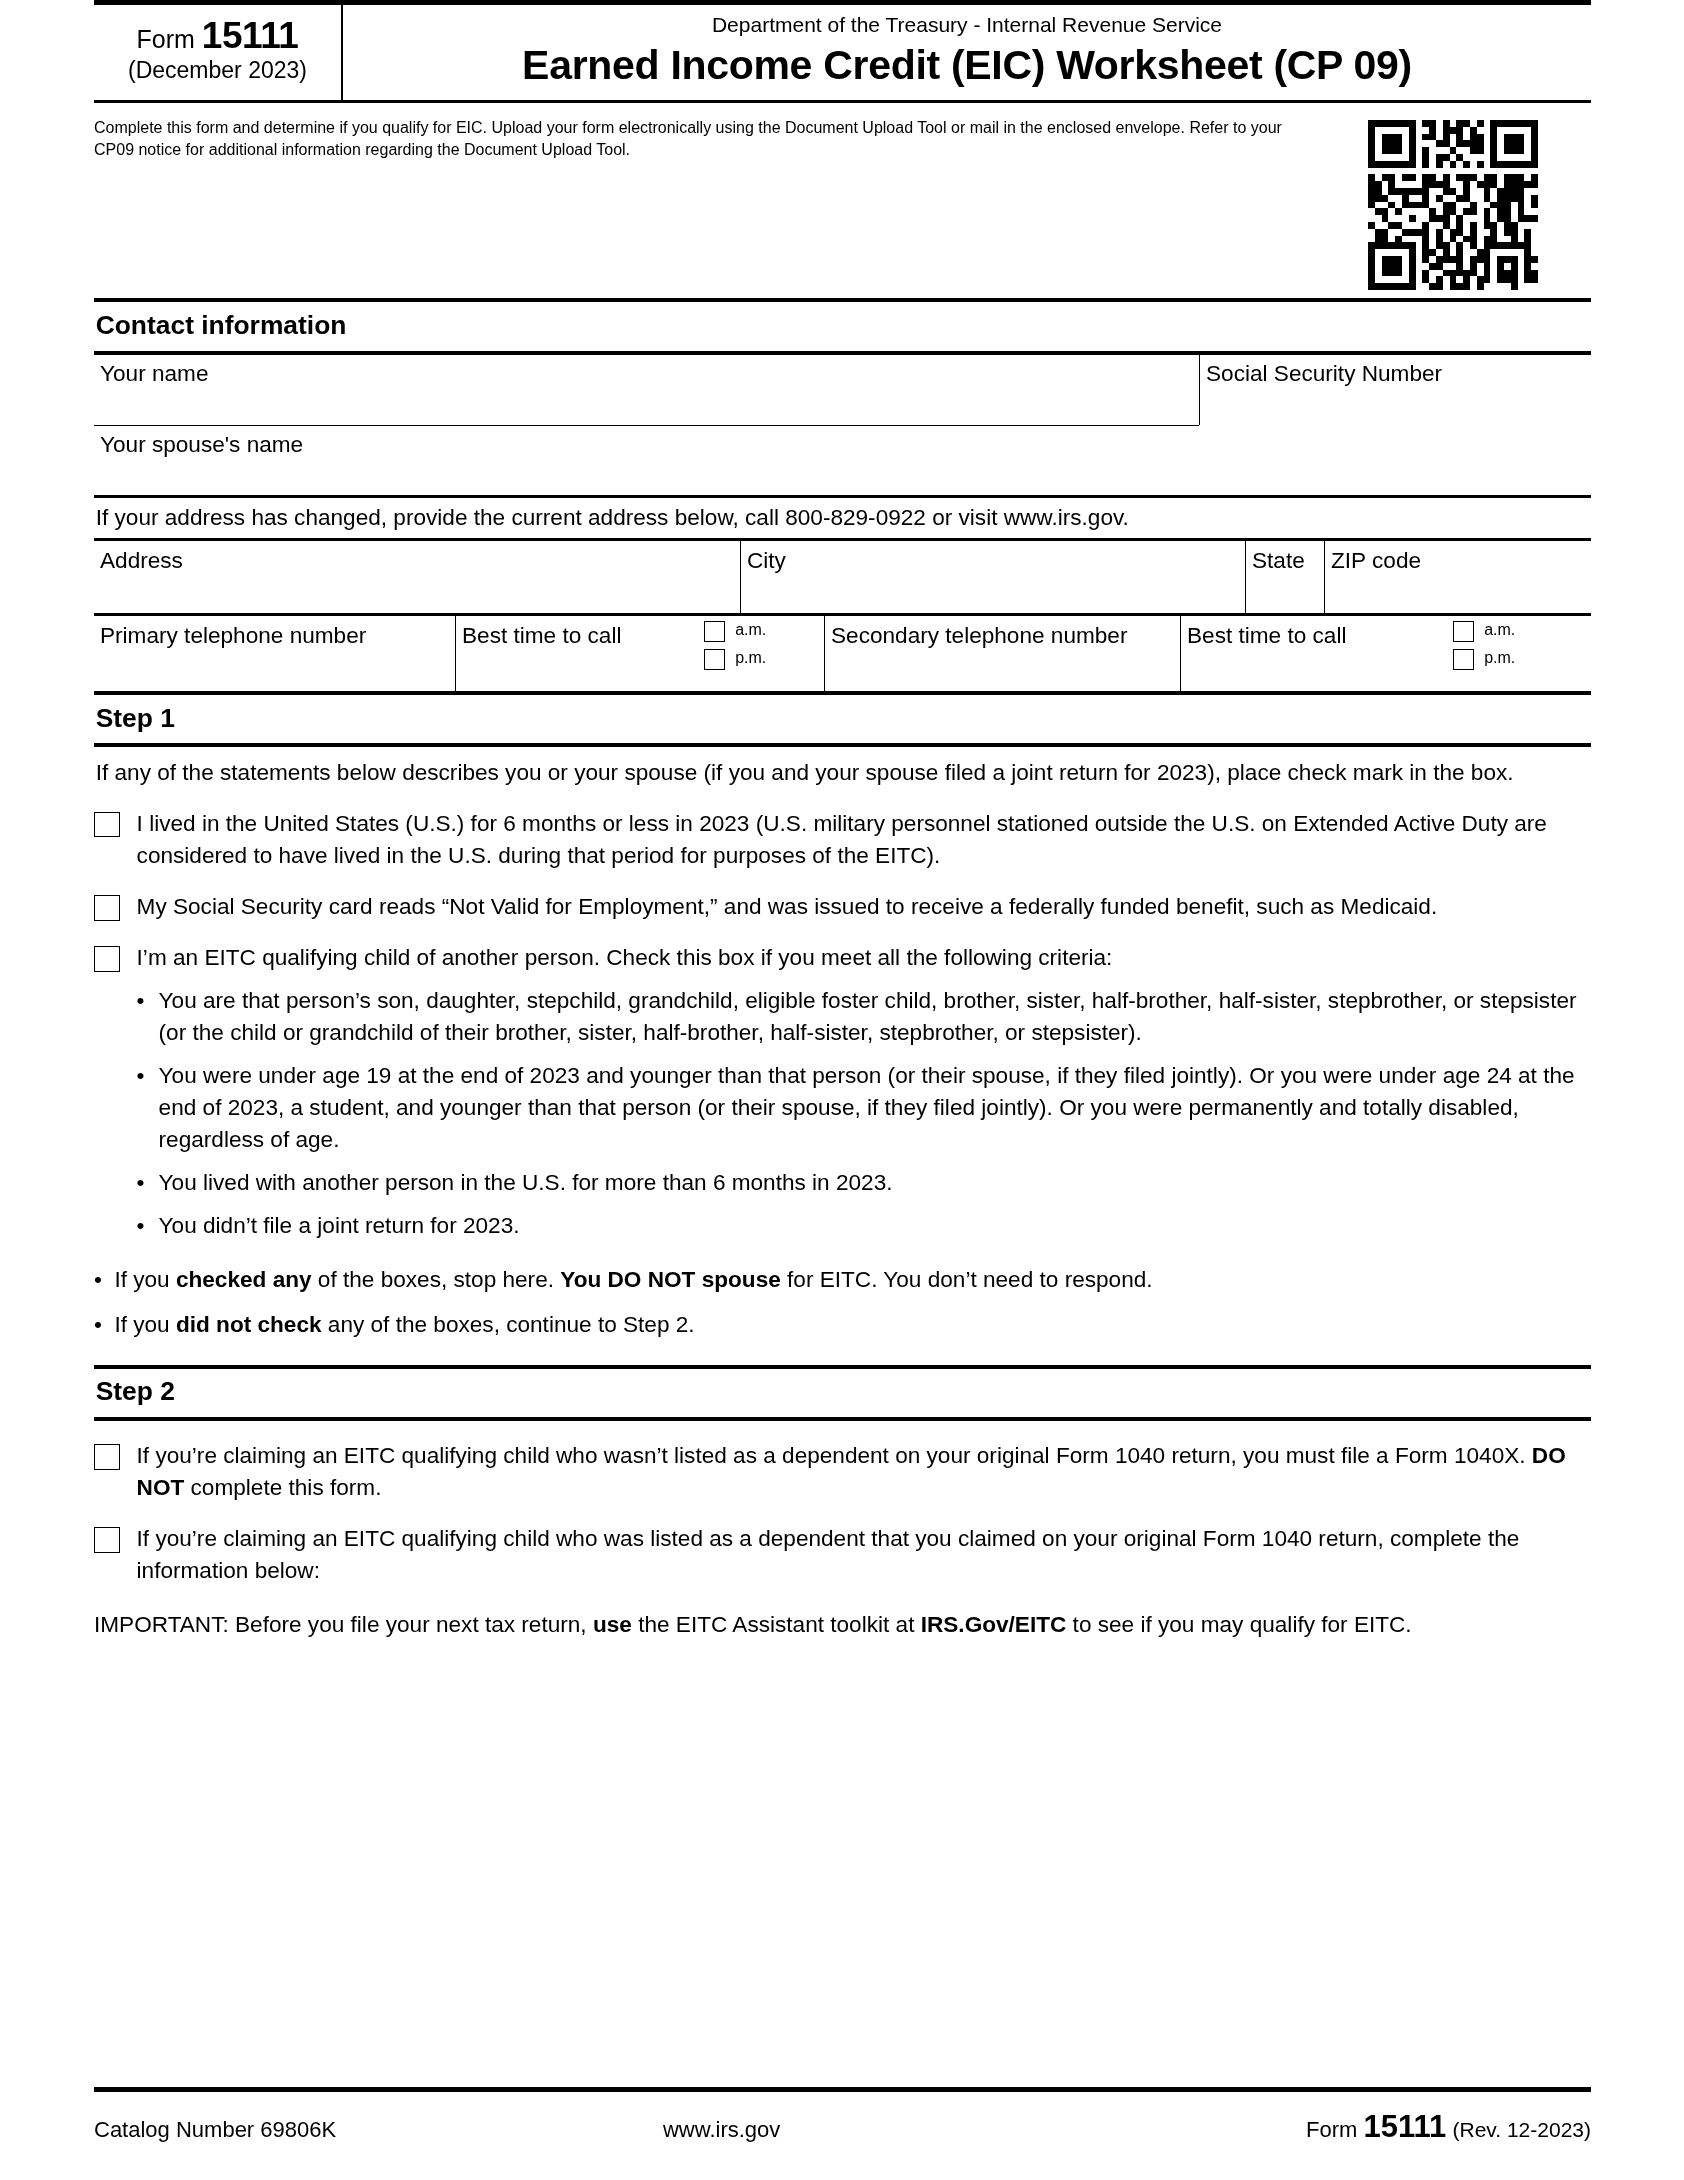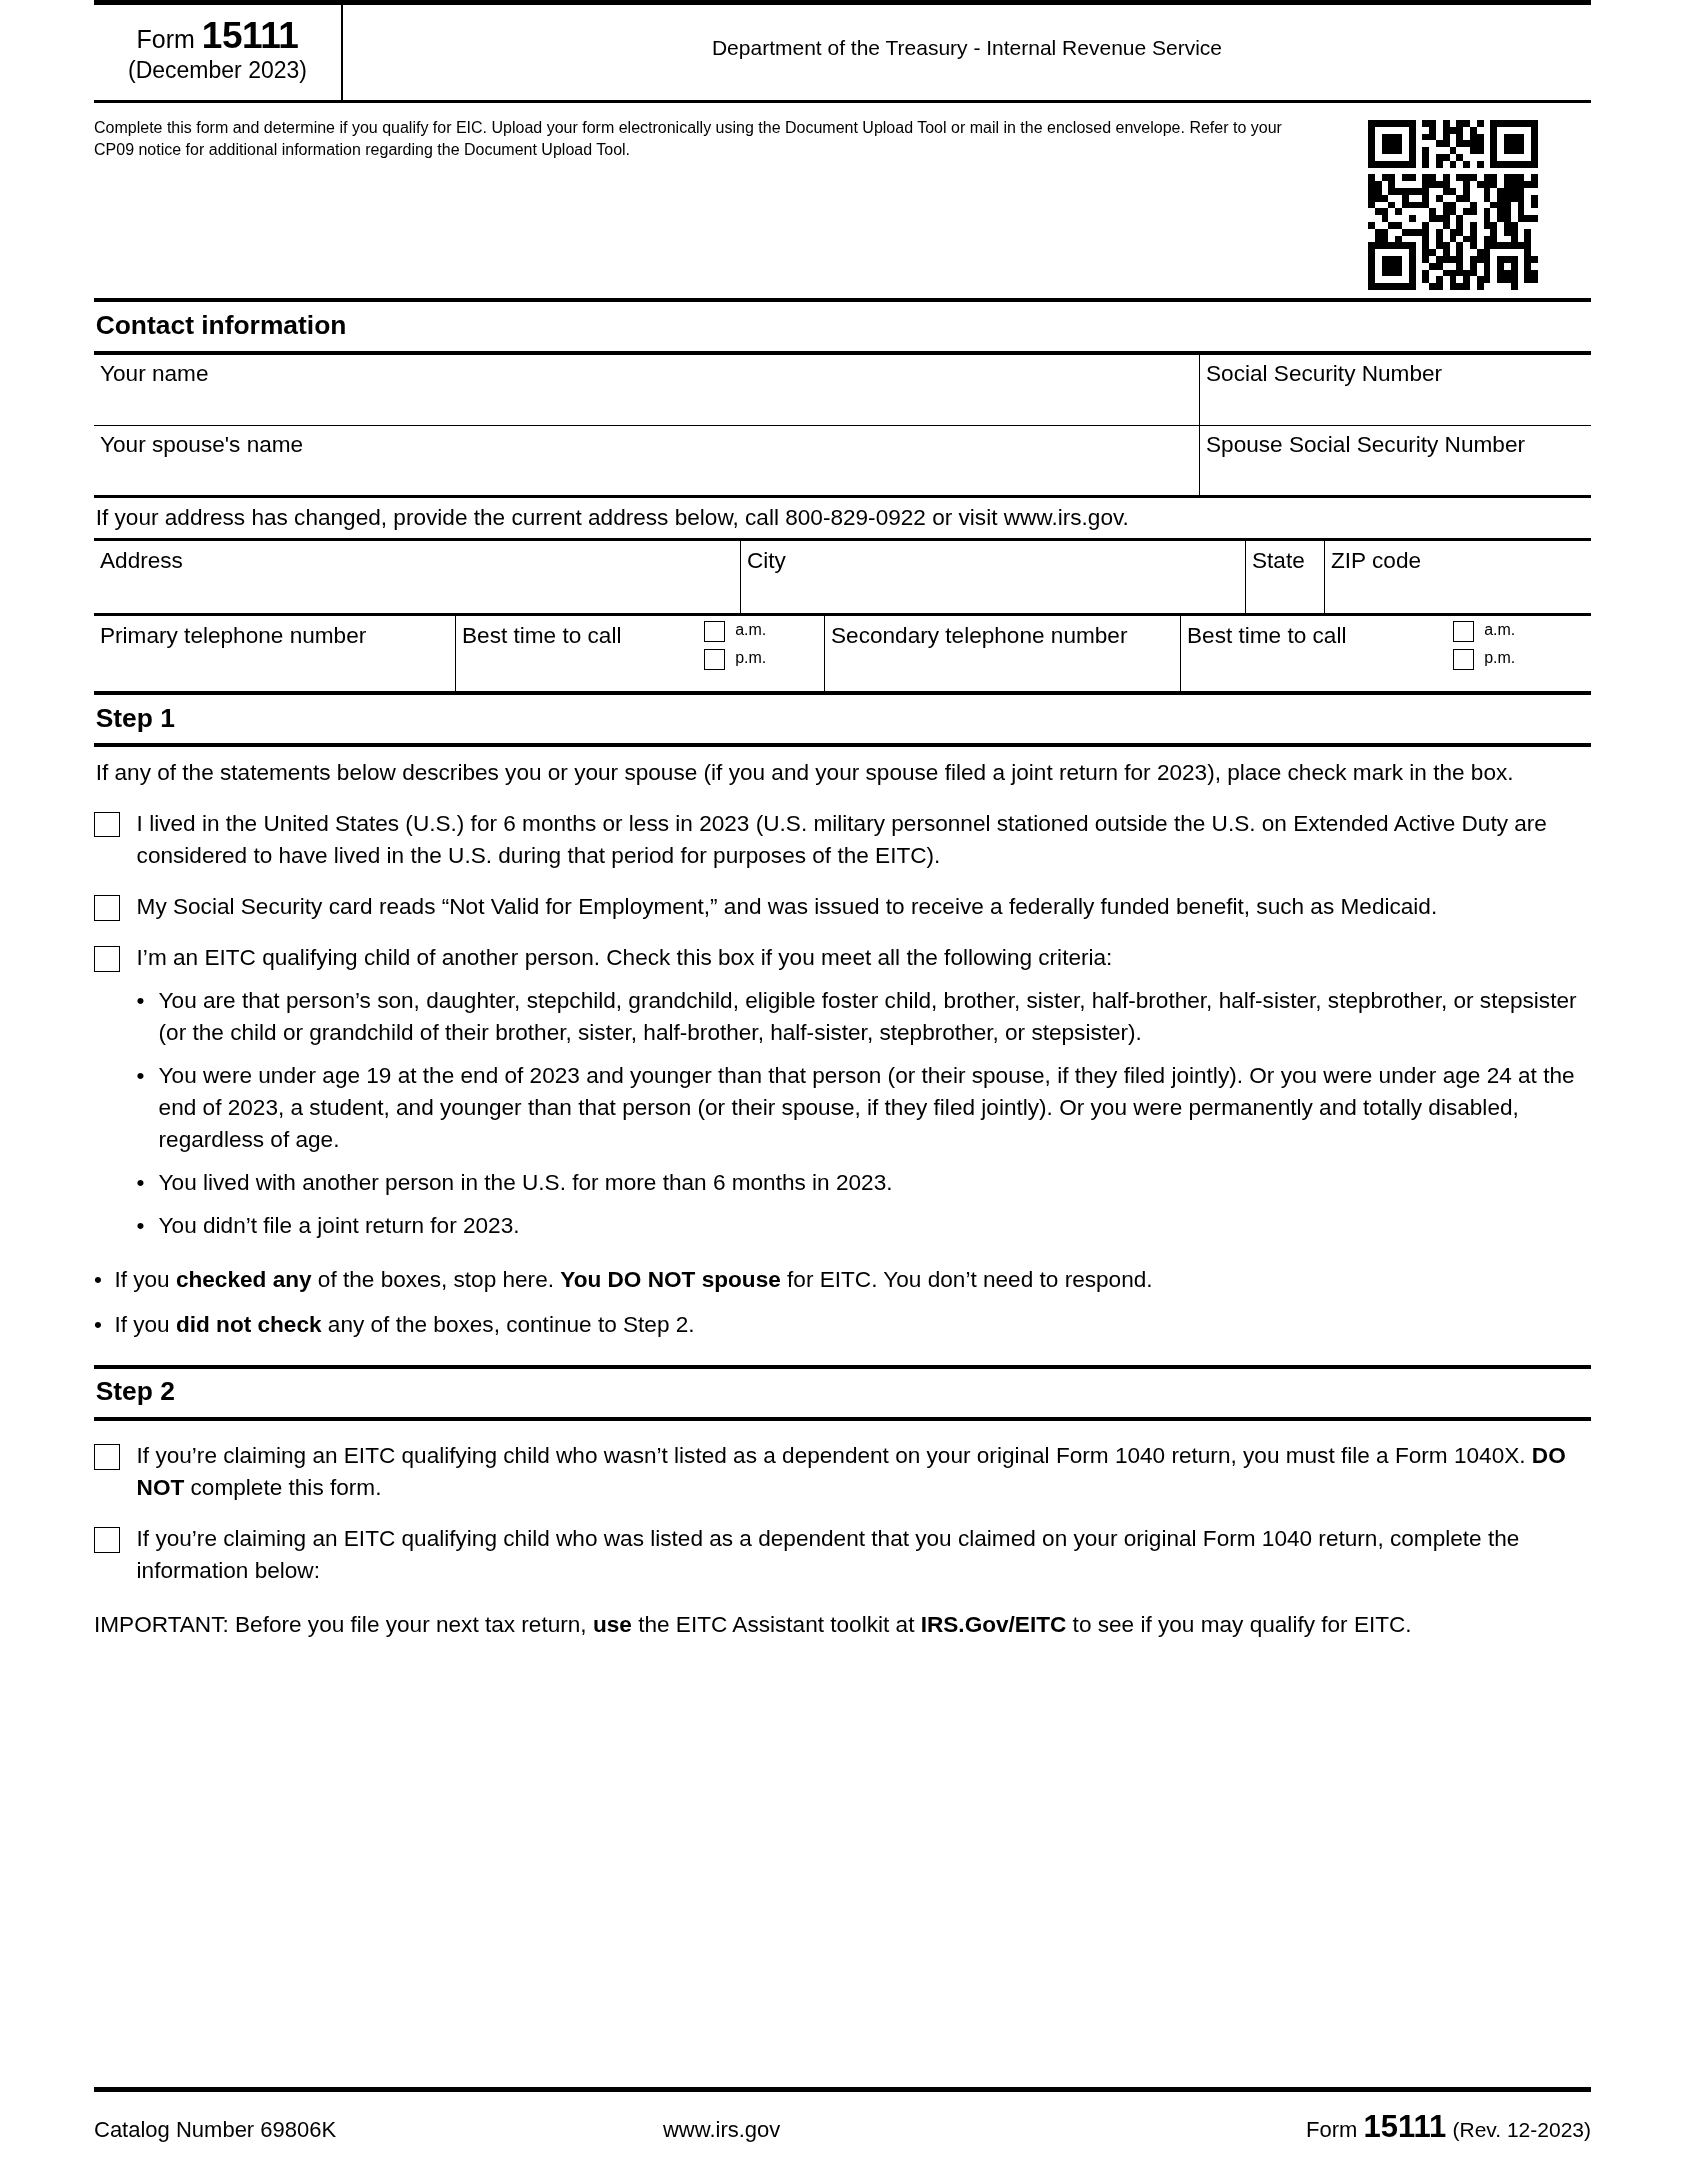--- a/index.html
+++ b/index.html
@@ -239,20 +239,21 @@
   <div class="header">
     <div class="header-left">
       <div class="form-line">
         <span>Form</span>
         <span class="big">15111</span>
       </div>
       <div class="form-rev">(December 2023)</div>
     </div>
     <div class="header-right">
       <div class="dept-line">Department of the Treasury - Internal Revenue Service</div>
+      <div class="doc-title">Earned Income Credit (EIC) Worksheet (CP 09)</div>
     </div>
   </div>
 
   <div class="intro-wrap">
     <div class="intro-text">Complete this form and determine if you qualify for EIC. Upload your form electronically using the Document Upload Tool or mail in the enclosed envelope. Refer to your CP09 notice for additional information regarding the Document Upload Tool.</div>
     <div class="qr-holder">
       <svg viewBox="0 0 25 25" shape-rendering="crispEdges" aria-hidden="true">
         <rect width="25" height="25" fill="#ffffff"></rect>
         <g fill="#000000">
 
@@ -415,23 +416,20 @@
         <span class="cell-label">Your name</span>
       </div>
       <div class="g-cell bl" style="flex:1;height:70px;">
         <span class="cell-label">Social Security Number</span>
       </div>
     </div>
     <div class="g-row">
       <div class="g-cell bt-thin" style="width:1105px;height:70px;">
         <span class="cell-label">Your spouse's name</span>
       </div>
-      <div class="g-cell bl bt-thin" style="flex:1;height:70px;">
-        <span class="cell-label">Spouse Social Security Number</span>
-      </div>
     </div>
   </div>
 
   <div class="addr-note">If your address has changed, provide the current address below, call 800-829-0922 or visit www.irs.gov.</div>
 
   <div class="grid">
     <div class="g-row bt-med">
       <div class="g-cell" style="width:646px;height:72px;">
         <span class="cell-label">Address</span>
       </div>

